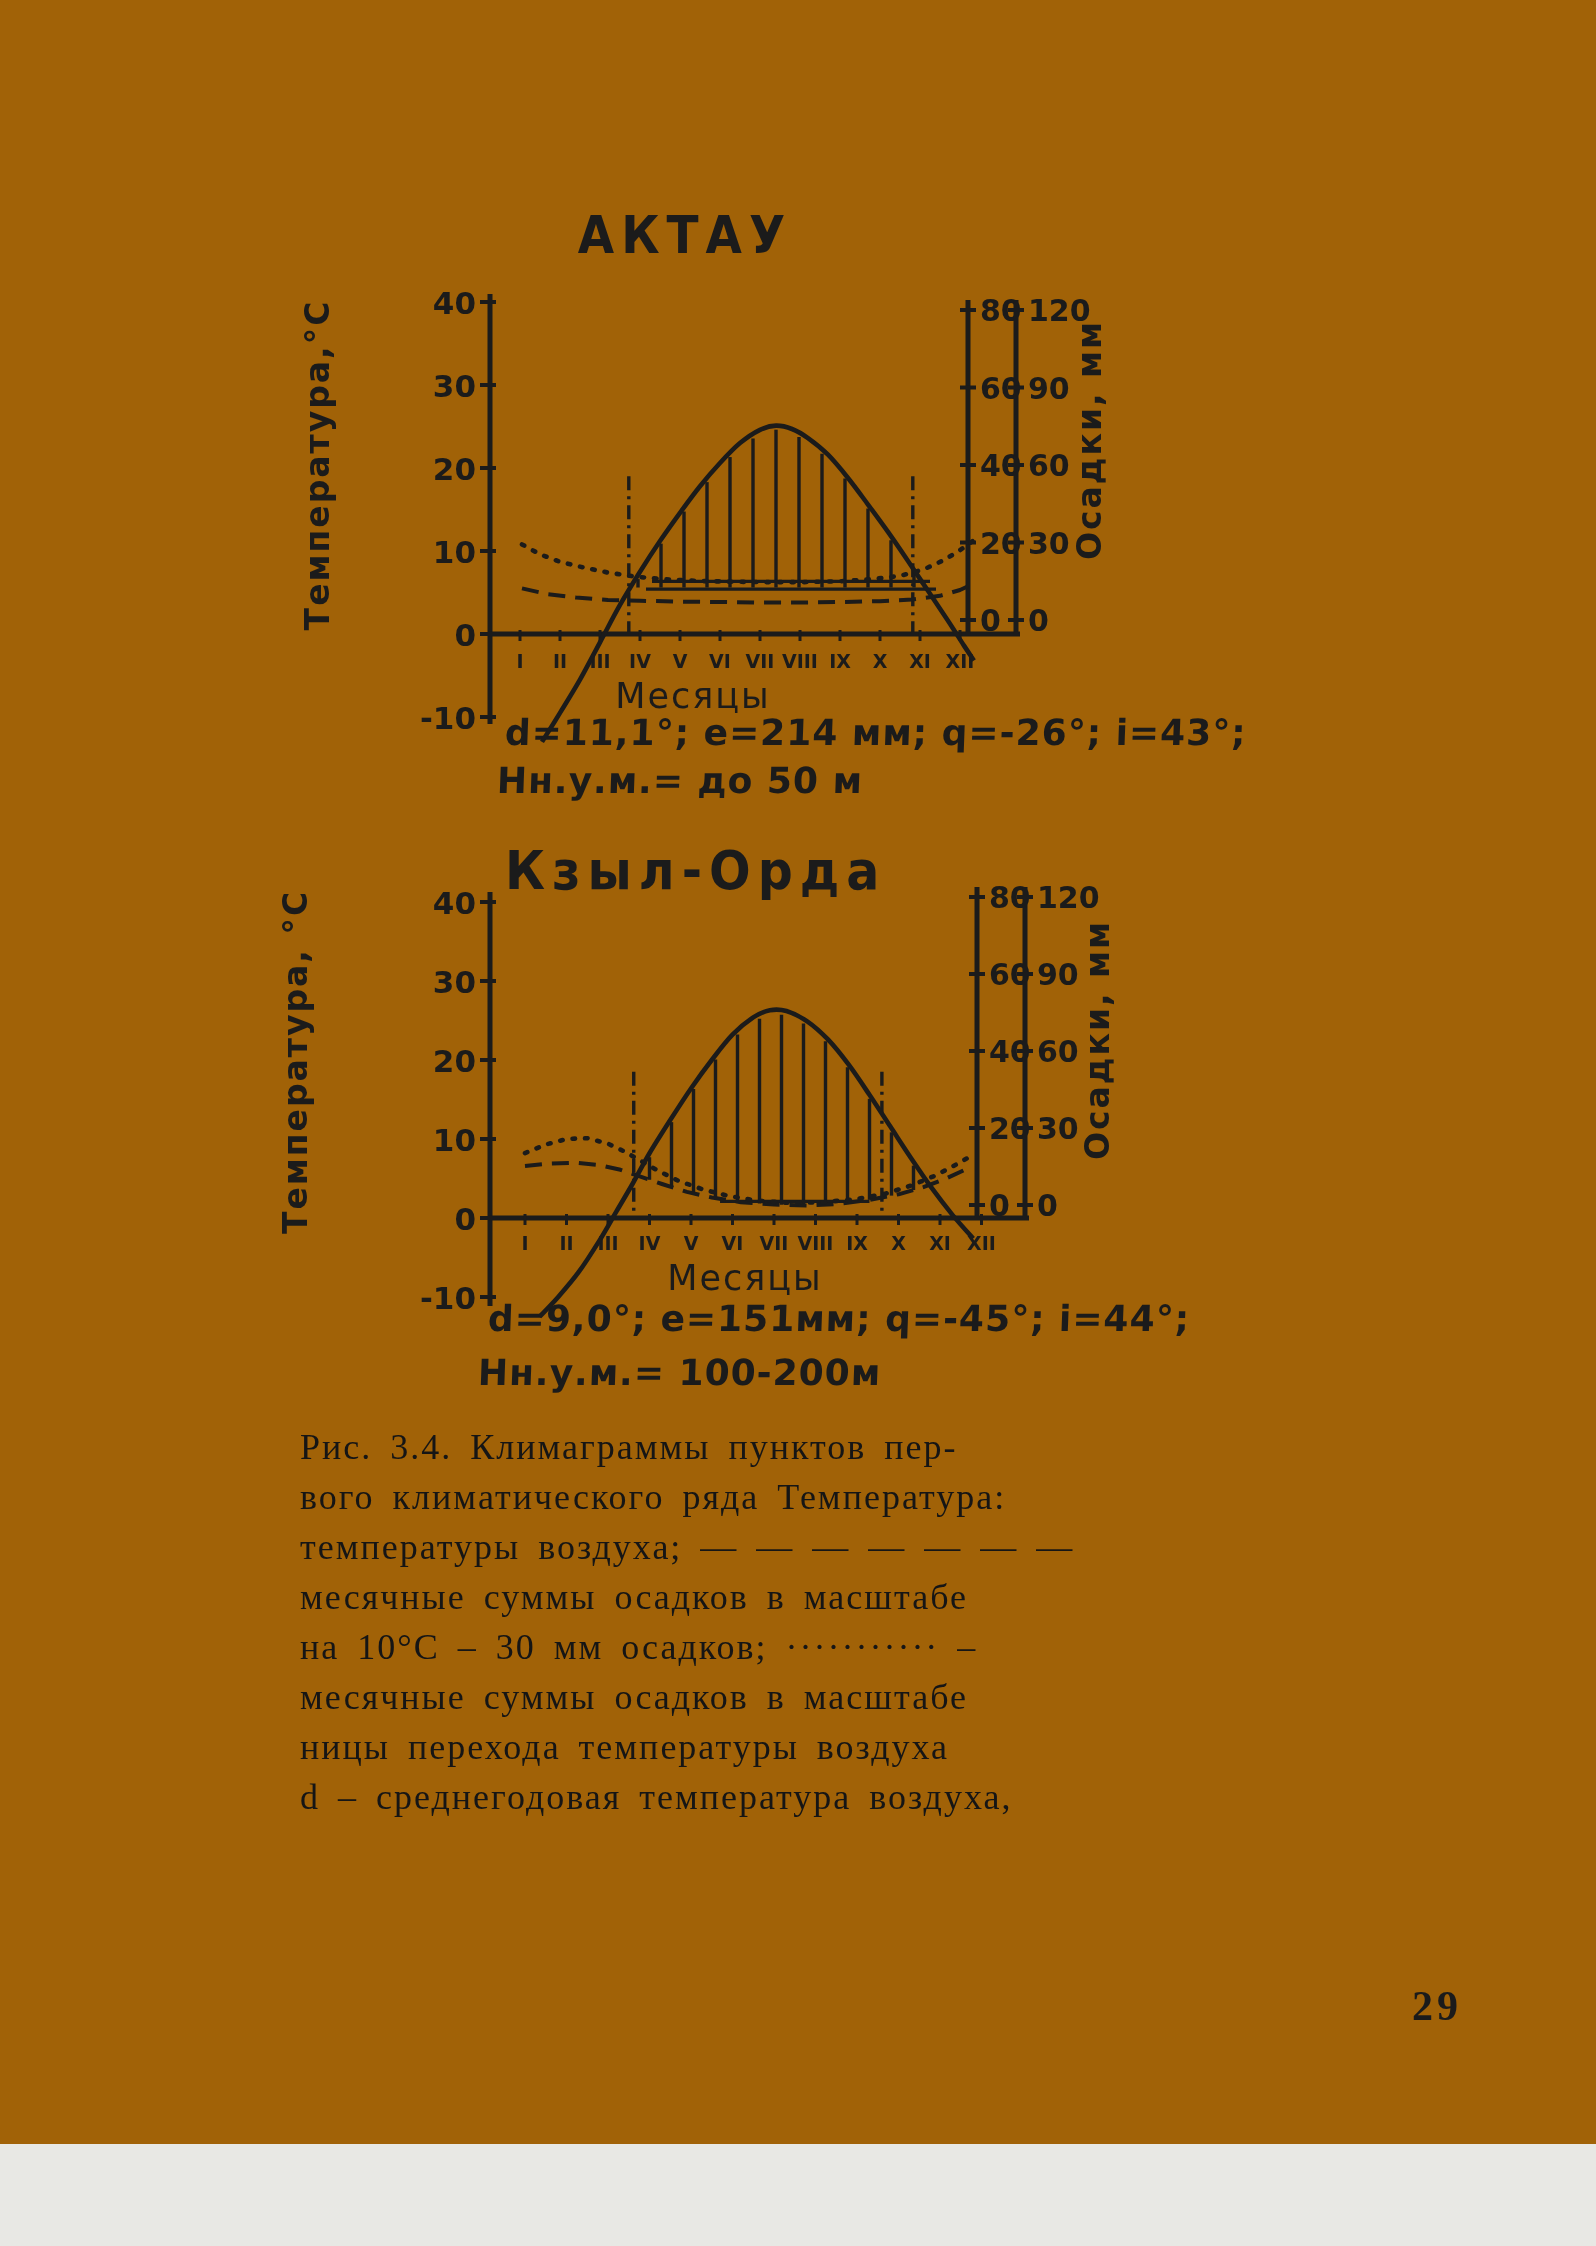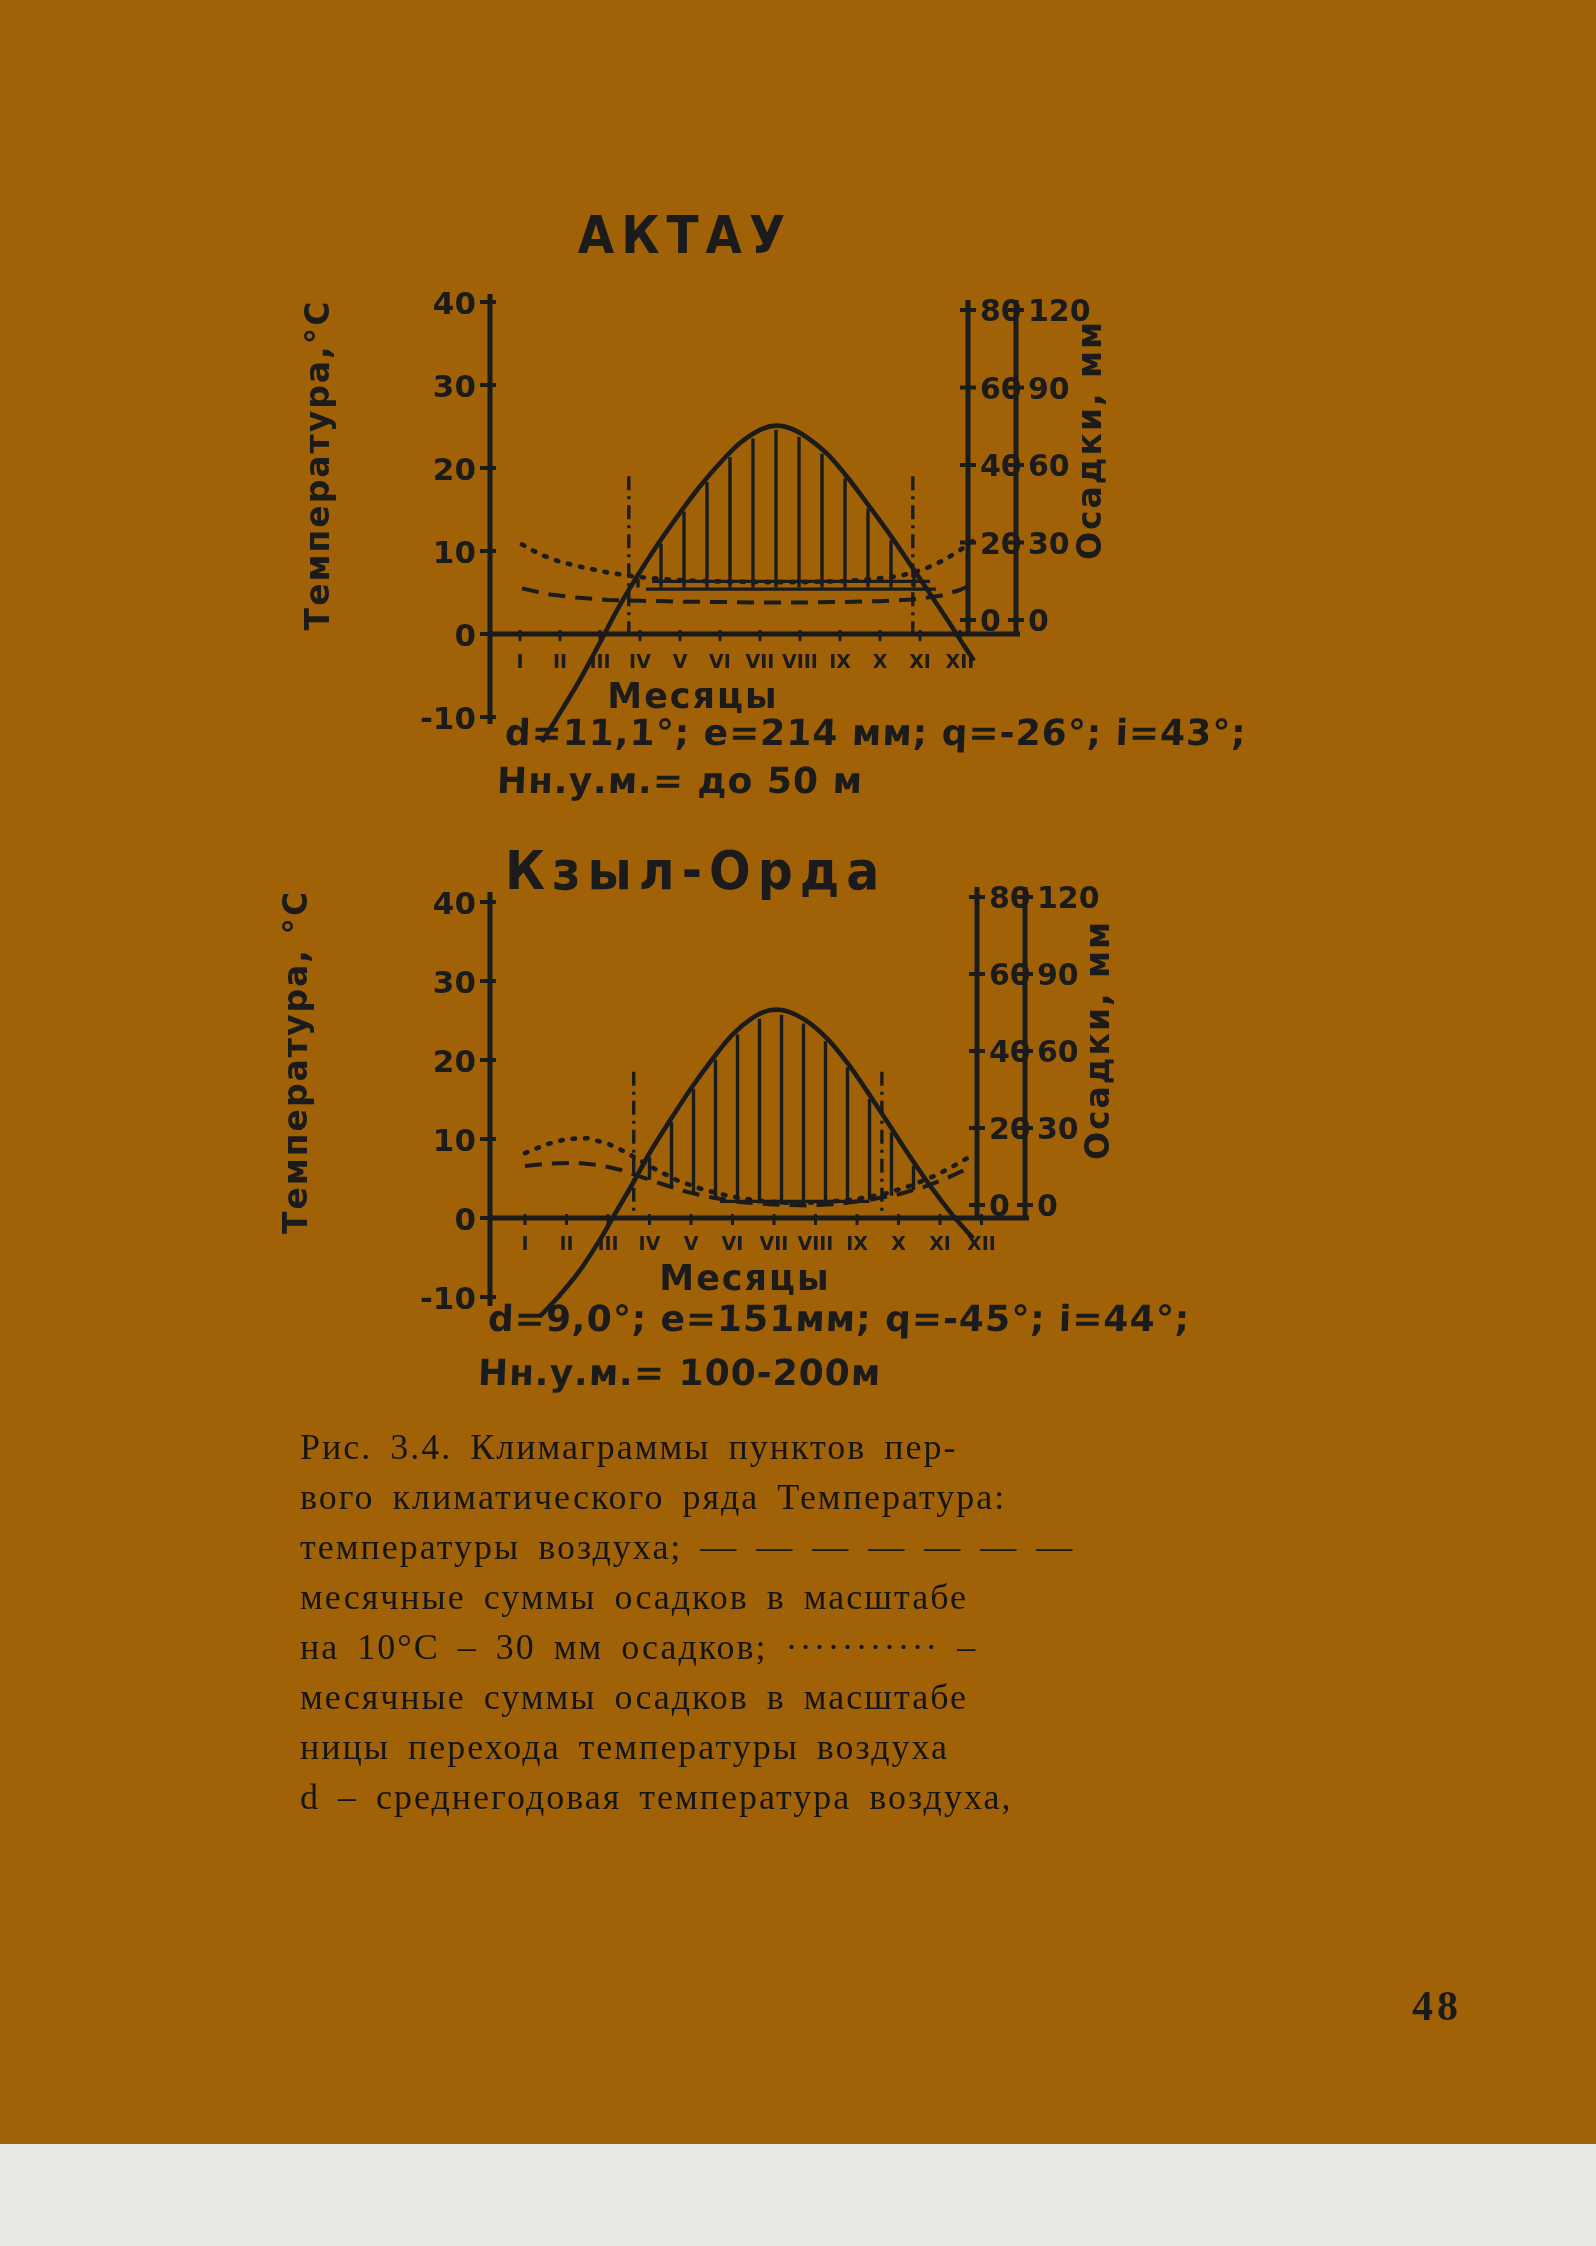--- a/index.html
+++ b/index.html
@@ -2,21 +2,21 @@
 <html><head>
 <meta charset="utf-8">
 <style>
   html,body{margin:0;padding:0;background:#e8e8e4;}
   .page{position:relative;width:1596px;height:2144px;background:#a16207;overflow:hidden;
         font-family:"DejaVu Sans",sans-serif;color:#1b1b1b;}
   .abs{position:absolute;white-space:nowrap;}
   .chart-title{font-weight:700;letter-spacing:7px;text-align:center;transform:scaleY(1.08);}
   .vlabel{position:absolute;text-align:center;font-weight:700;font-size:33px;letter-spacing:2px;
           transform:rotate(-90deg);}
-  .xlabel{font-weight:700;font-size:35px;text-align:center;letter-spacing:2px;}
+  .xlabel{font-weight:400;font-size:35px;text-align:center;letter-spacing:2px;}
   .stats{font-weight:700;font-size:36px;letter-spacing:1px;transform:skewX(-2deg);}
   .caption{position:absolute;left:300px;top:1422px;width:1000px;
            font-family:"Liberation Serif","DejaVu Serif",serif;font-size:36px;color:#151515;}
   .cap-line{height:50px;line-height:50px;white-space:nowrap;letter-spacing:2px;word-spacing:7px;}
   .pagenum{font-family:"Liberation Serif","DejaVu Serif",serif;font-size:42px;font-weight:700;
            letter-spacing:4px;}
   svg{position:absolute;left:0;top:0;}
   svg text{font-family:"DejaVu Sans",sans-serif;font-weight:700;}
 </style>
 </head>
@@ -208,14 +208,14 @@
     <div class="cap-line">Рис. 3.4. Климаграммы пунктов пер-</div>
     <div class="cap-line">вого климатического ряда Температура:</div>
     <div class="cap-line">температуры воздуха;  — — — — — — —</div>
     <div class="cap-line">месячные суммы осадков в масштабе</div>
     <div class="cap-line">на 10°С – 30 мм осадков;  ···········  –</div>
     <div class="cap-line">месячные суммы осадков в масштабе</div>
     <div class="cap-line">ницы перехода температуры воздуха</div>
     <div class="cap-line">d – среднегодовая температура воздуха,</div>
   </div>
 
-  <div class="abs pagenum" style="left:1412px;top:1982px;">48</div>
+  <div class="abs pagenum" style="left:1412px;top:1982px;">29</div>
 </div>
 
 </body></html>

